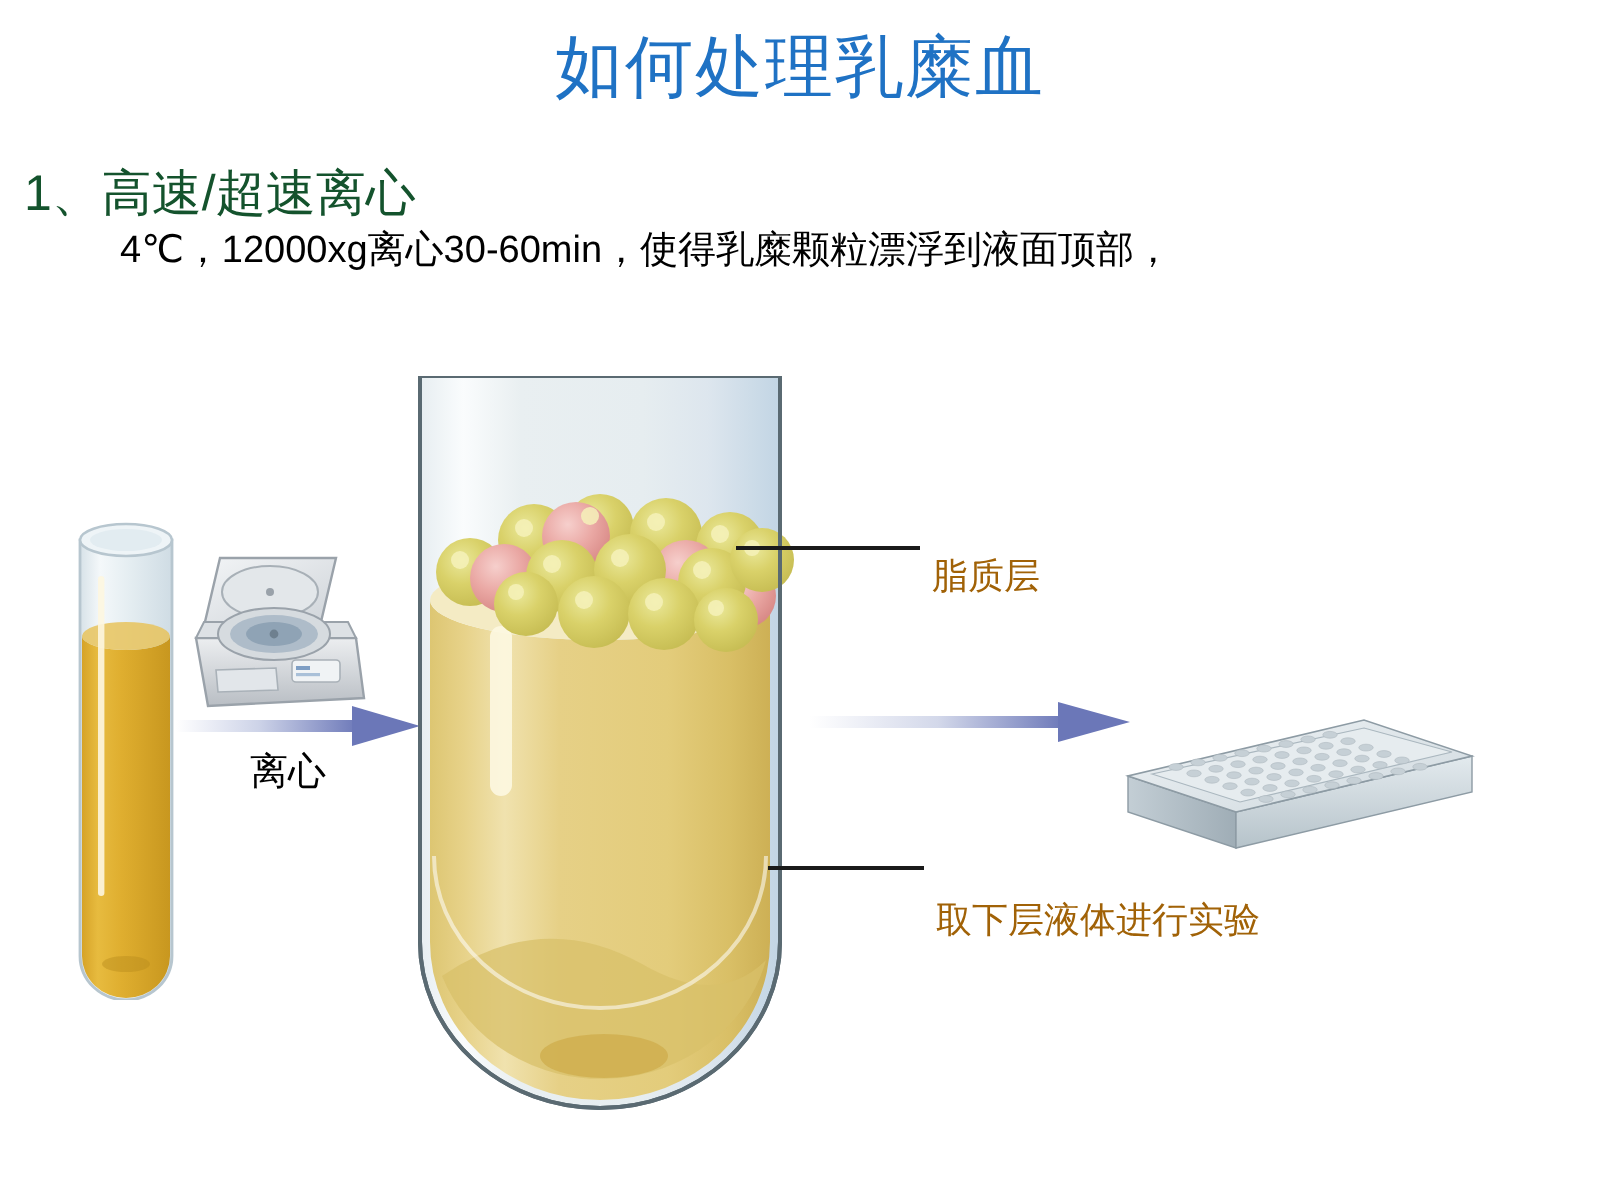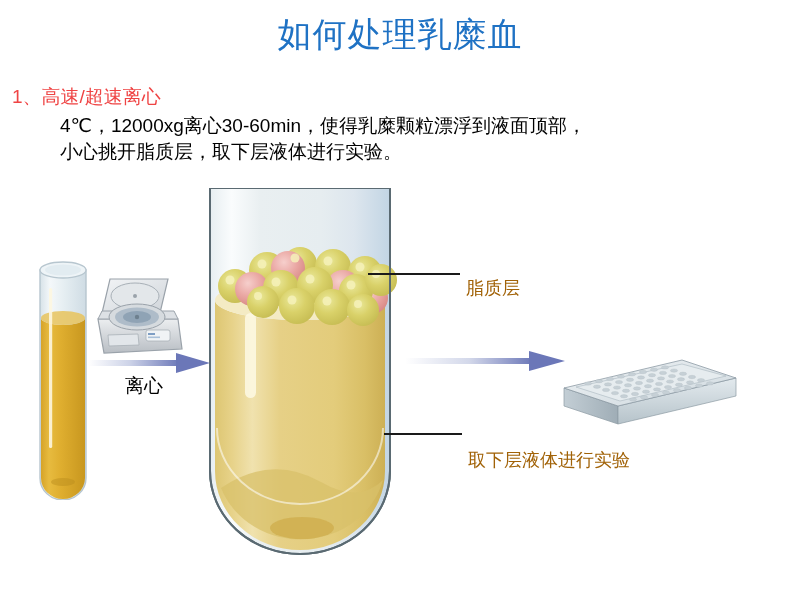--- a/index.html
+++ b/index.html
@@ -40,24 +40,24 @@
   }
 
   
   .body-block {
     position: absolute;
     left: 12px;
     top: 84px;
     width: 760px;
   }
   .line-heading {
-    font-size: 19px;
+    font-size: 25px;
     line-height: 26px;
     font-weight: 400;
-    color: #ef4444;
+    color: #14532d;
     white-space: nowrap;
   }
   .para {
     margin-top: 3px;
     padding-left: 48px;
     font-size: 19px;
     line-height: 26px;
     color: #000;
   }
   .para .l2 { display: block; }
@@ -167,21 +167,20 @@
 <body>
 
 <div class="slide">
 
   <div class="title">如何处理乳糜血</div>
 
   <div class="body-block">
     <div class="line-heading">1、高速/超速离心</div>
     <div class="para">
       <span class="l2">4℃，12000xg离心30-60min，使得乳糜颗粒漂浮到液面顶部，</span>
-      <span class="l2">小心挑开脂质层，取下层液体进行实验。</span>
     </div>
   </div>
 
   <div class="figure">
 
     <svg class="small-tube" viewBox="0 0 52 240">
       <defs>
         <linearGradient id="sgGlass" x1="0" y1="0" x2="1" y2="0">
           <stop offset="0%" stop-color="#d7e2e8"></stop>
           <stop offset="22%" stop-color="#f4f8fa"></stop>

